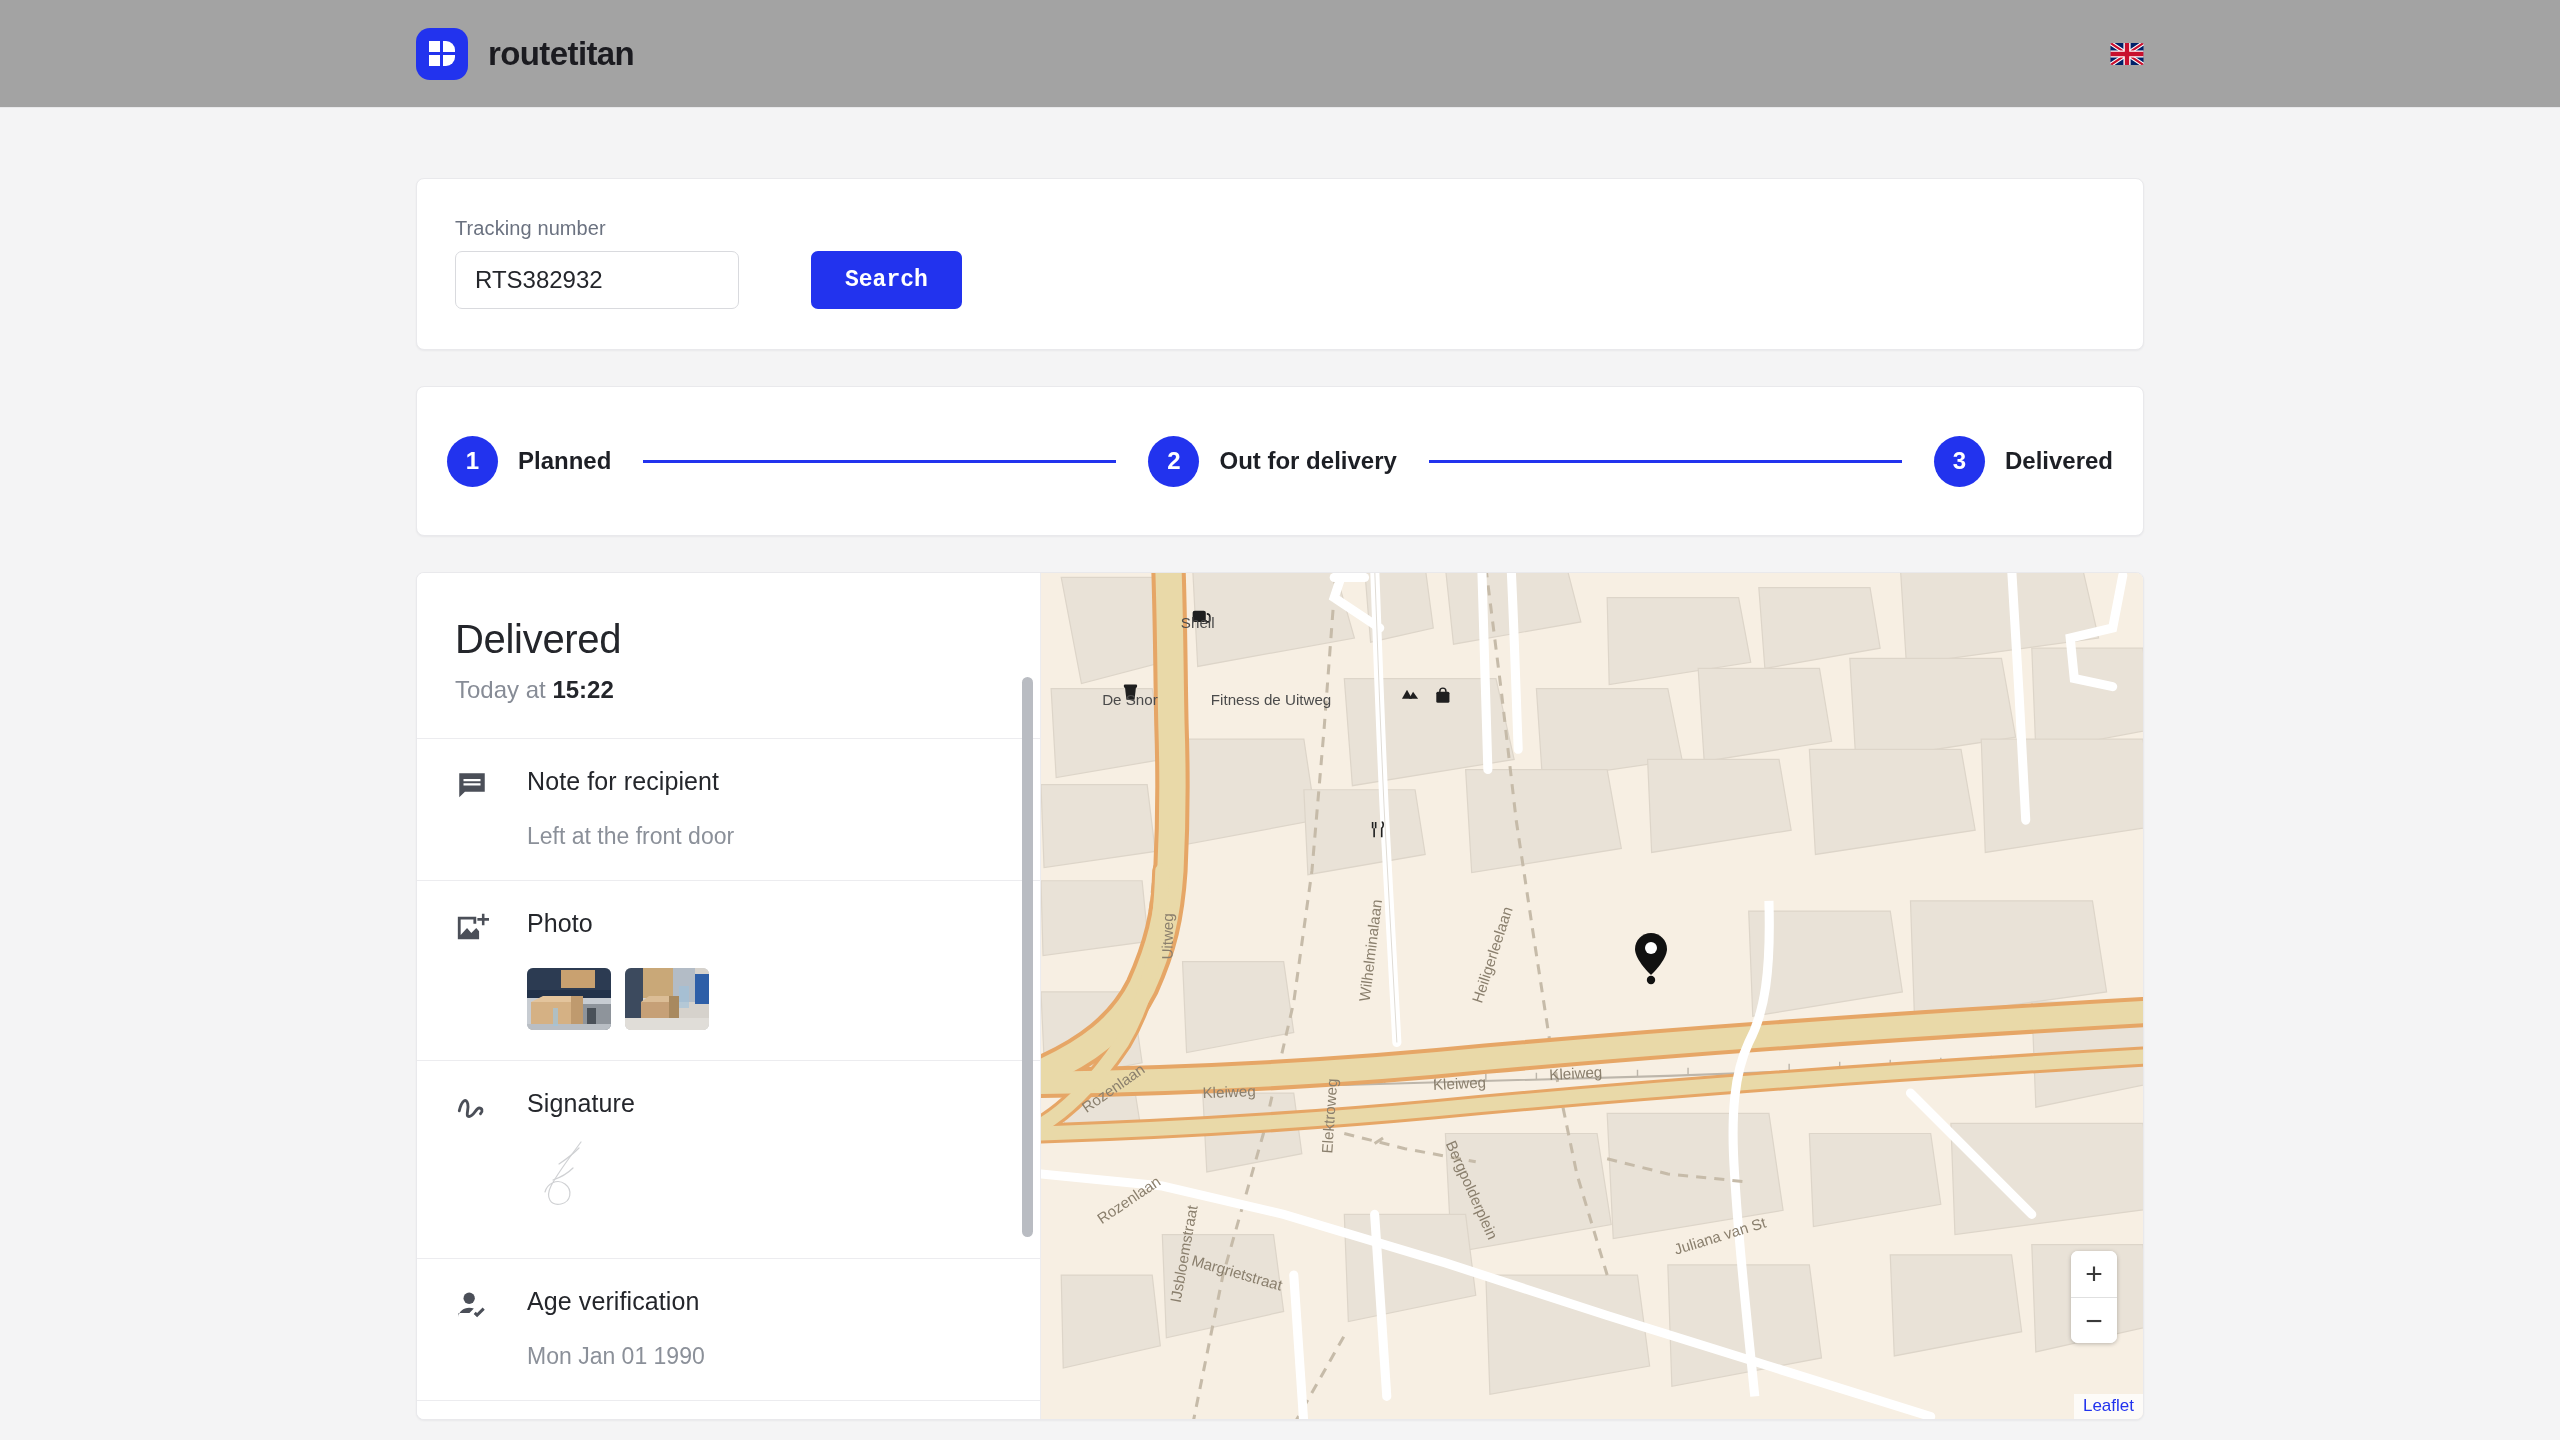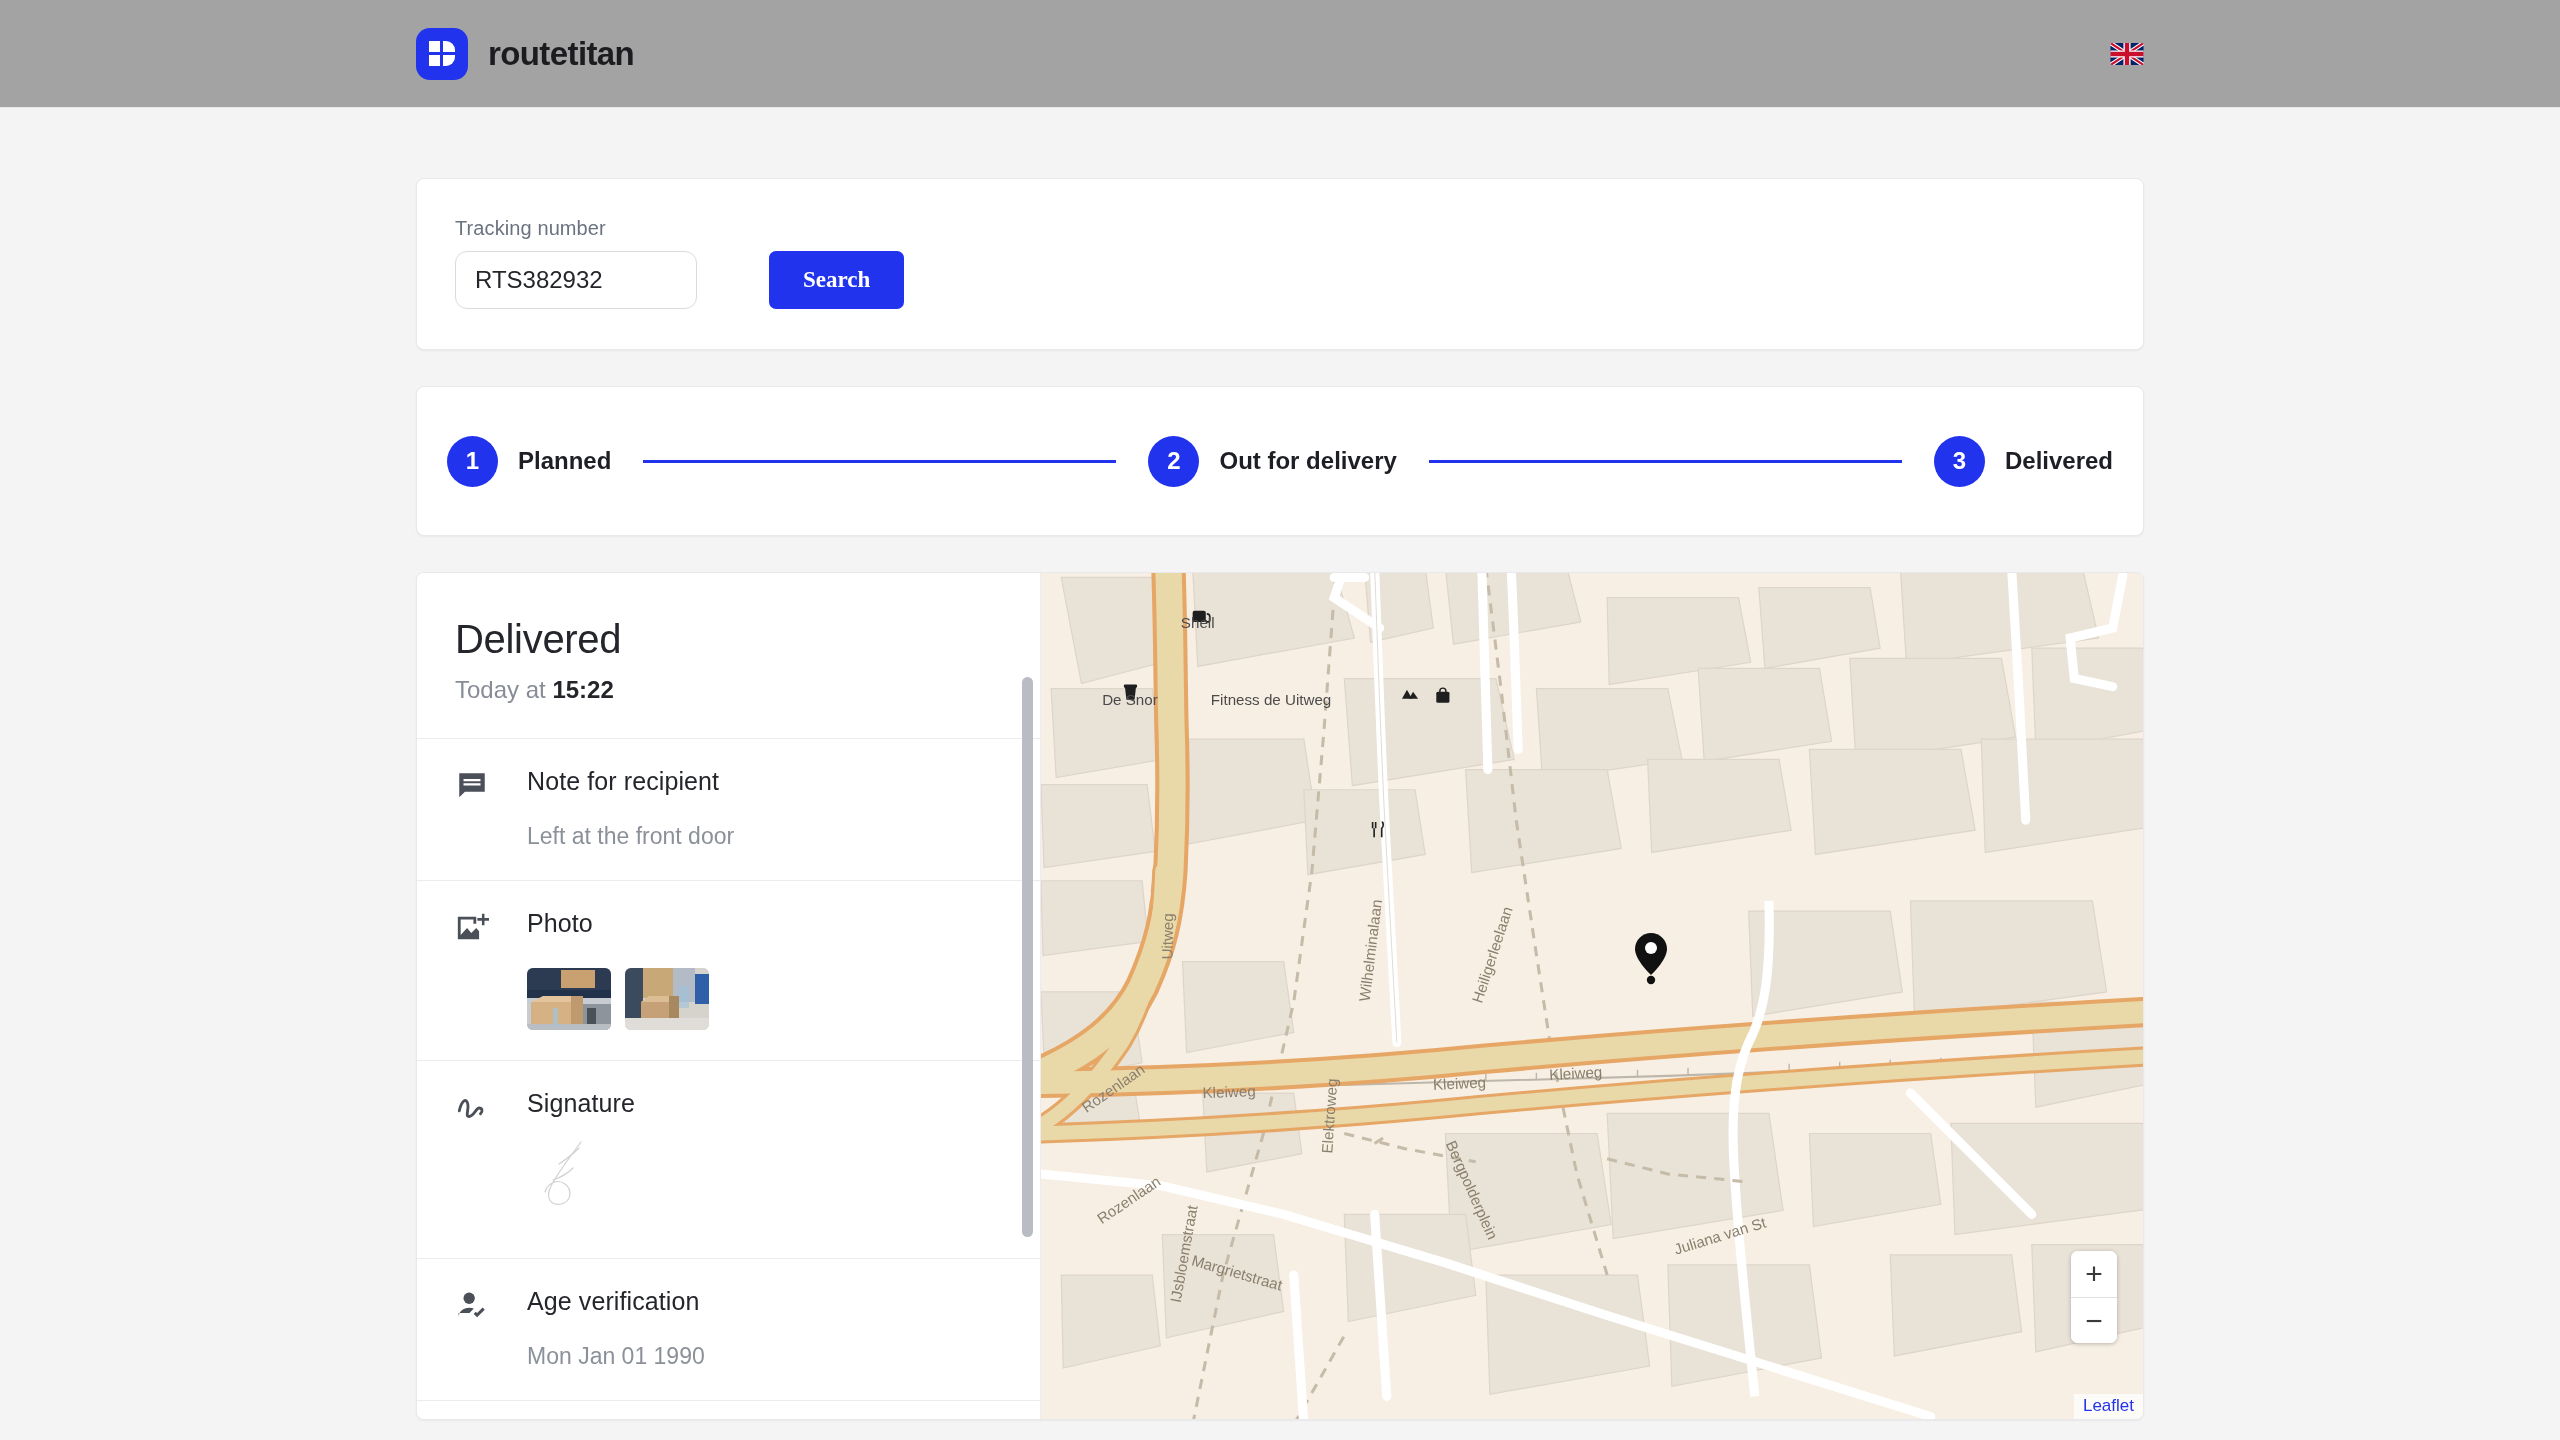--- a/index.html
+++ b/index.html
@@ -44,30 +44,30 @@
   }
 
   
   .search-card { padding: 38px 38px 40px 38px; margin-bottom: 36px; }
   .fields { display: flex; align-items: flex-end; gap: 24px; }
   .field { display: flex; flex-direction: column; }
   .field-label {
     font-size: 20px; color: #6b7280; margin-bottom: 11px; letter-spacing: .1px;
   }
   .field input {
-    width: 242px; height: 58px; border: 1px solid #d9dade;
-    border-radius: 12px; padding: 0 19px; font-size: 24px;
+    width: 284px; height: 58px; border: 1px solid #d9dade;
+    border-radius: 7px; padding: 0 19px; font-size: 24px;
     color: #24262b; font-family: "Liberation Sans", sans-serif;
     background: #fff; outline: none;
   }
   .field input::placeholder { color: #aeb2ba; }
   .btn-search {
     height: 58px; padding: 0 34px; background: #2233ee; color: #fff;
     border: none; border-radius: 7px; font-size: 23px; font-weight: 700;
-    font-family: Liberation Serif, serif; cursor: pointer;
+    font-family: Liberation Mono, monospace; cursor: pointer;
     margin-left: 48px;
   }
 
   
   .stepper-card {
     height: 150px; display: flex; align-items: center;
     padding: 0 30px; margin-bottom: 36px;
   }
   .step { display: flex; align-items: center; gap: 20px; flex: none; }
   .step-circle {

